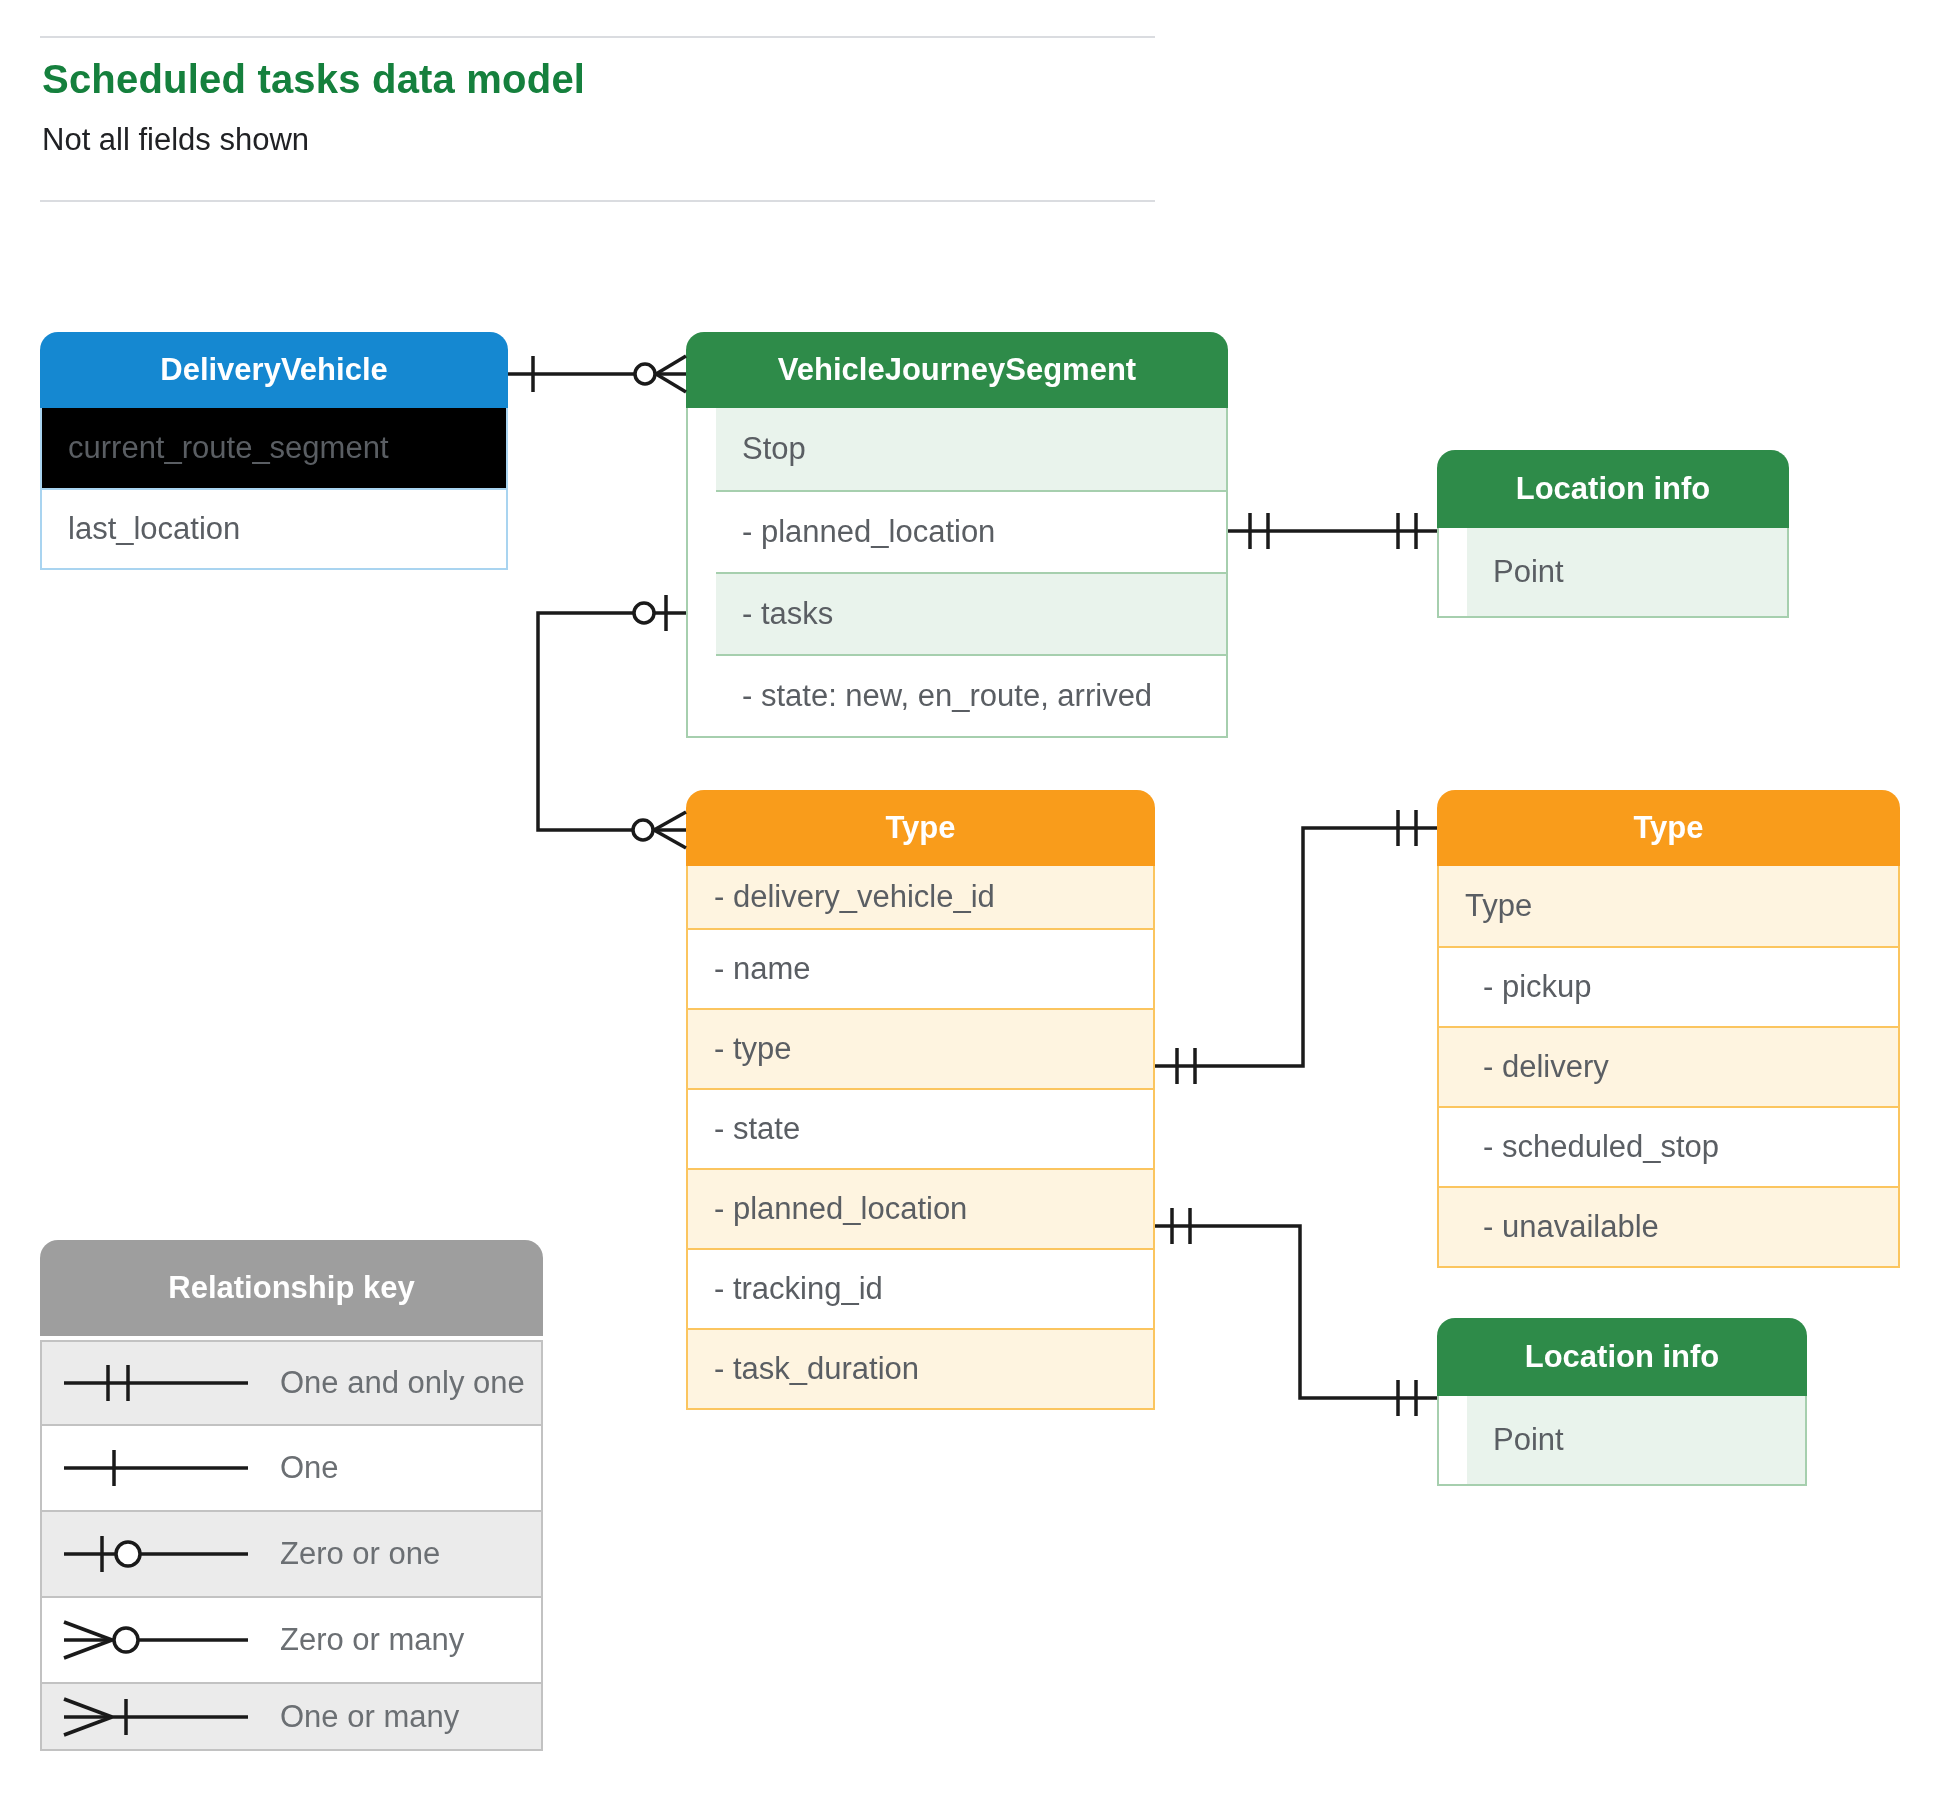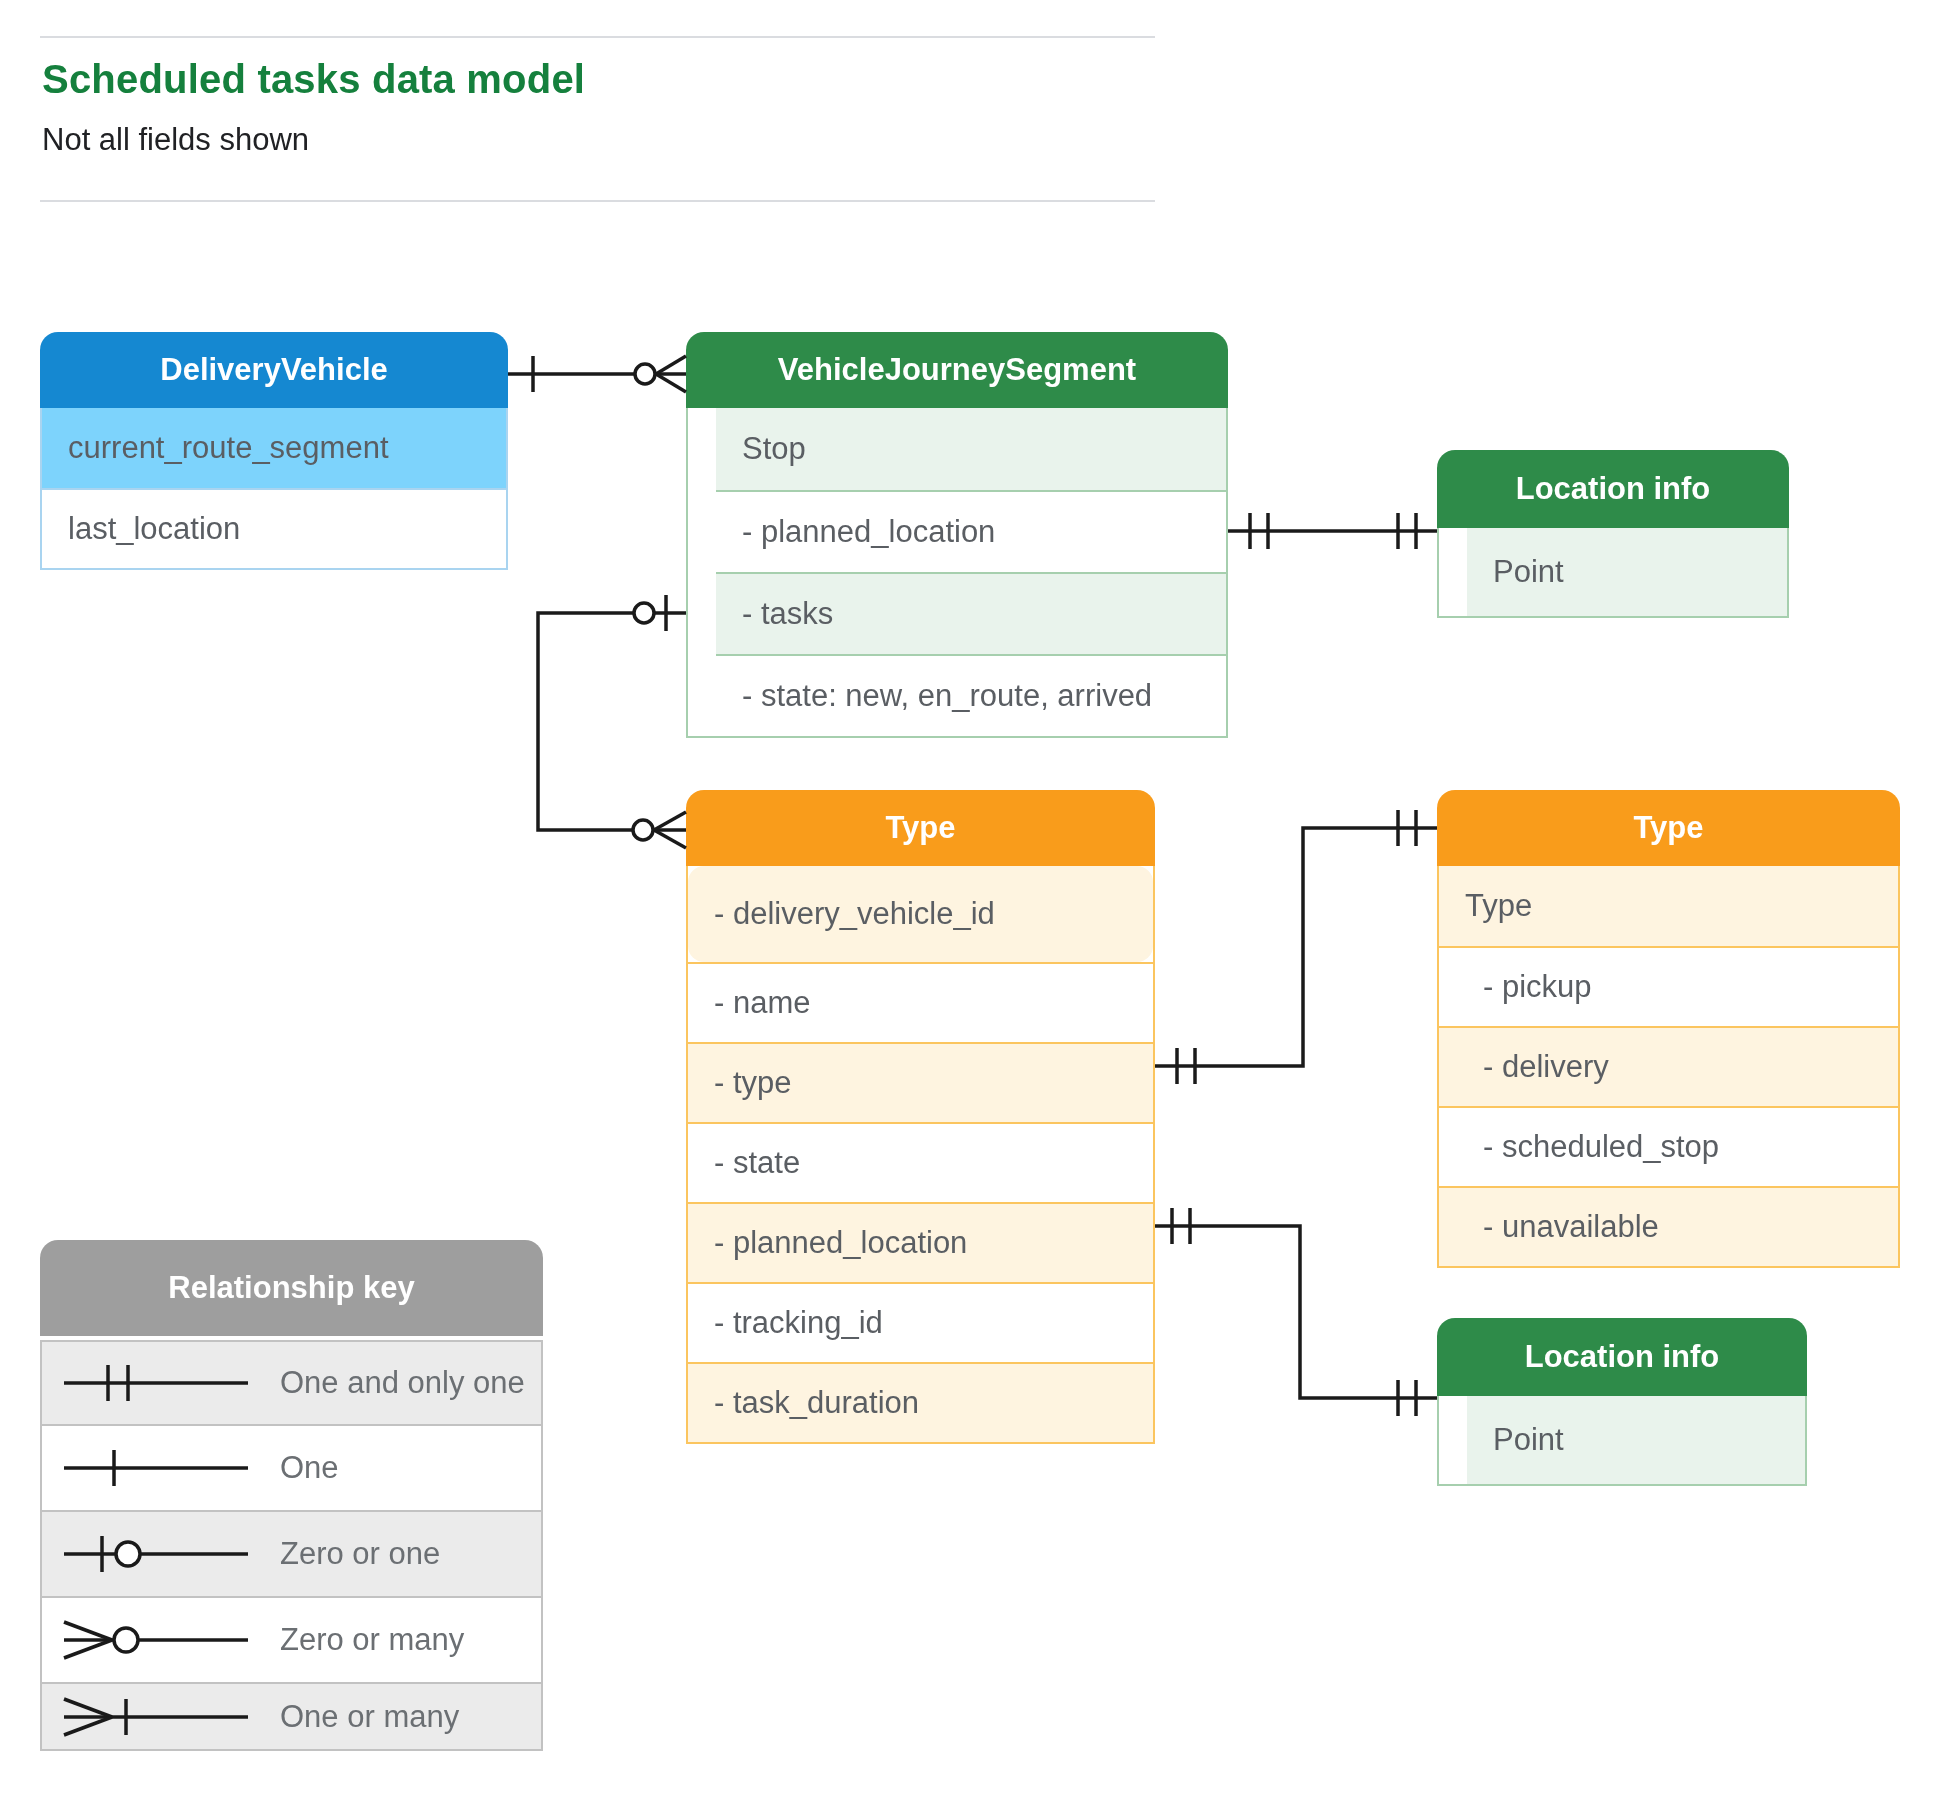--- a/index.html
+++ b/index.html
@@ -14,21 +14,21 @@
   .entity{position:absolute;}
   .entity .hd{width:100%;border-radius:18px 18px 0 0;color:#ffffff;font-weight:700;font-size:31px;display:flex;align-items:center;justify-content:center;box-sizing:border-box;}
   .entity .bd{box-sizing:border-box;border-style:solid;border-width:0 2px 2px 2px;background:#ffffff;}
   .entity .row{box-sizing:border-box;display:flex;align-items:center;font-size:31px;color:#5a5e63;padding-left:26px;border-top-style:solid;border-top-width:2px;white-space:nowrap;}
   .entity .row.first{border-top:none;}
 
   
   .t-blue .hd{background:#1588d1;}
   .t-blue .bd{border-color:#a9d4f0;}
   .t-blue .row{border-top-color:#a9d4f0;}
-  .t-blue .row.tint{background:#7dd3fc;}
+  .t-blue .row.tint{background:#000000;}
   
   .t-green .hd{background:#2e8b49;}
   .t-green .bd{border-color:#a6cfae;padding-left:28px;}
   .t-green .row{border-top-color:#a6cfae;}
   .t-green .row.tint{background:#e9f3ec;}
   
   .t-orange .hd{background:#f99c1b;}
   .t-orange .bd{border-color:#fbc55f;}
   .t-orange .row{border-top-color:#fbc55f;}
   .t-orange .row.tint{background:#fef4e0;}
@@ -78,21 +78,21 @@
   <div class="entity t-green" style="left:1437px;top:450px;width:352px;">
     <div class="hd" style="height:78px;">Location info</div>
     <div class="bd">
       <div class="row first tint" style="height:88px;">Point</div>
     </div>
   </div>
 
   <div class="entity t-orange" style="left:686px;top:790px;width:469px;">
     <div class="hd" style="height:76px;">Type</div>
     <div class="bd">
-      <div class="row first tint" style="height:96px;border-radius:16px;">- delivery_vehicle_id</div>
+      <div class="row first tint" style="height:62px;">- delivery_vehicle_id</div>
       <div class="row" style="height:80px;">- name</div>
       <div class="row tint" style="height:80px;">- type</div>
       <div class="row" style="height:80px;">- state</div>
       <div class="row tint" style="height:80px;">- planned_location</div>
       <div class="row" style="height:80px;">- tracking_id</div>
       <div class="row tint" style="height:80px;">- task_duration</div>
     </div>
   </div>
 
   <div class="entity t-orange" style="left:1437px;top:790px;width:463px;">

